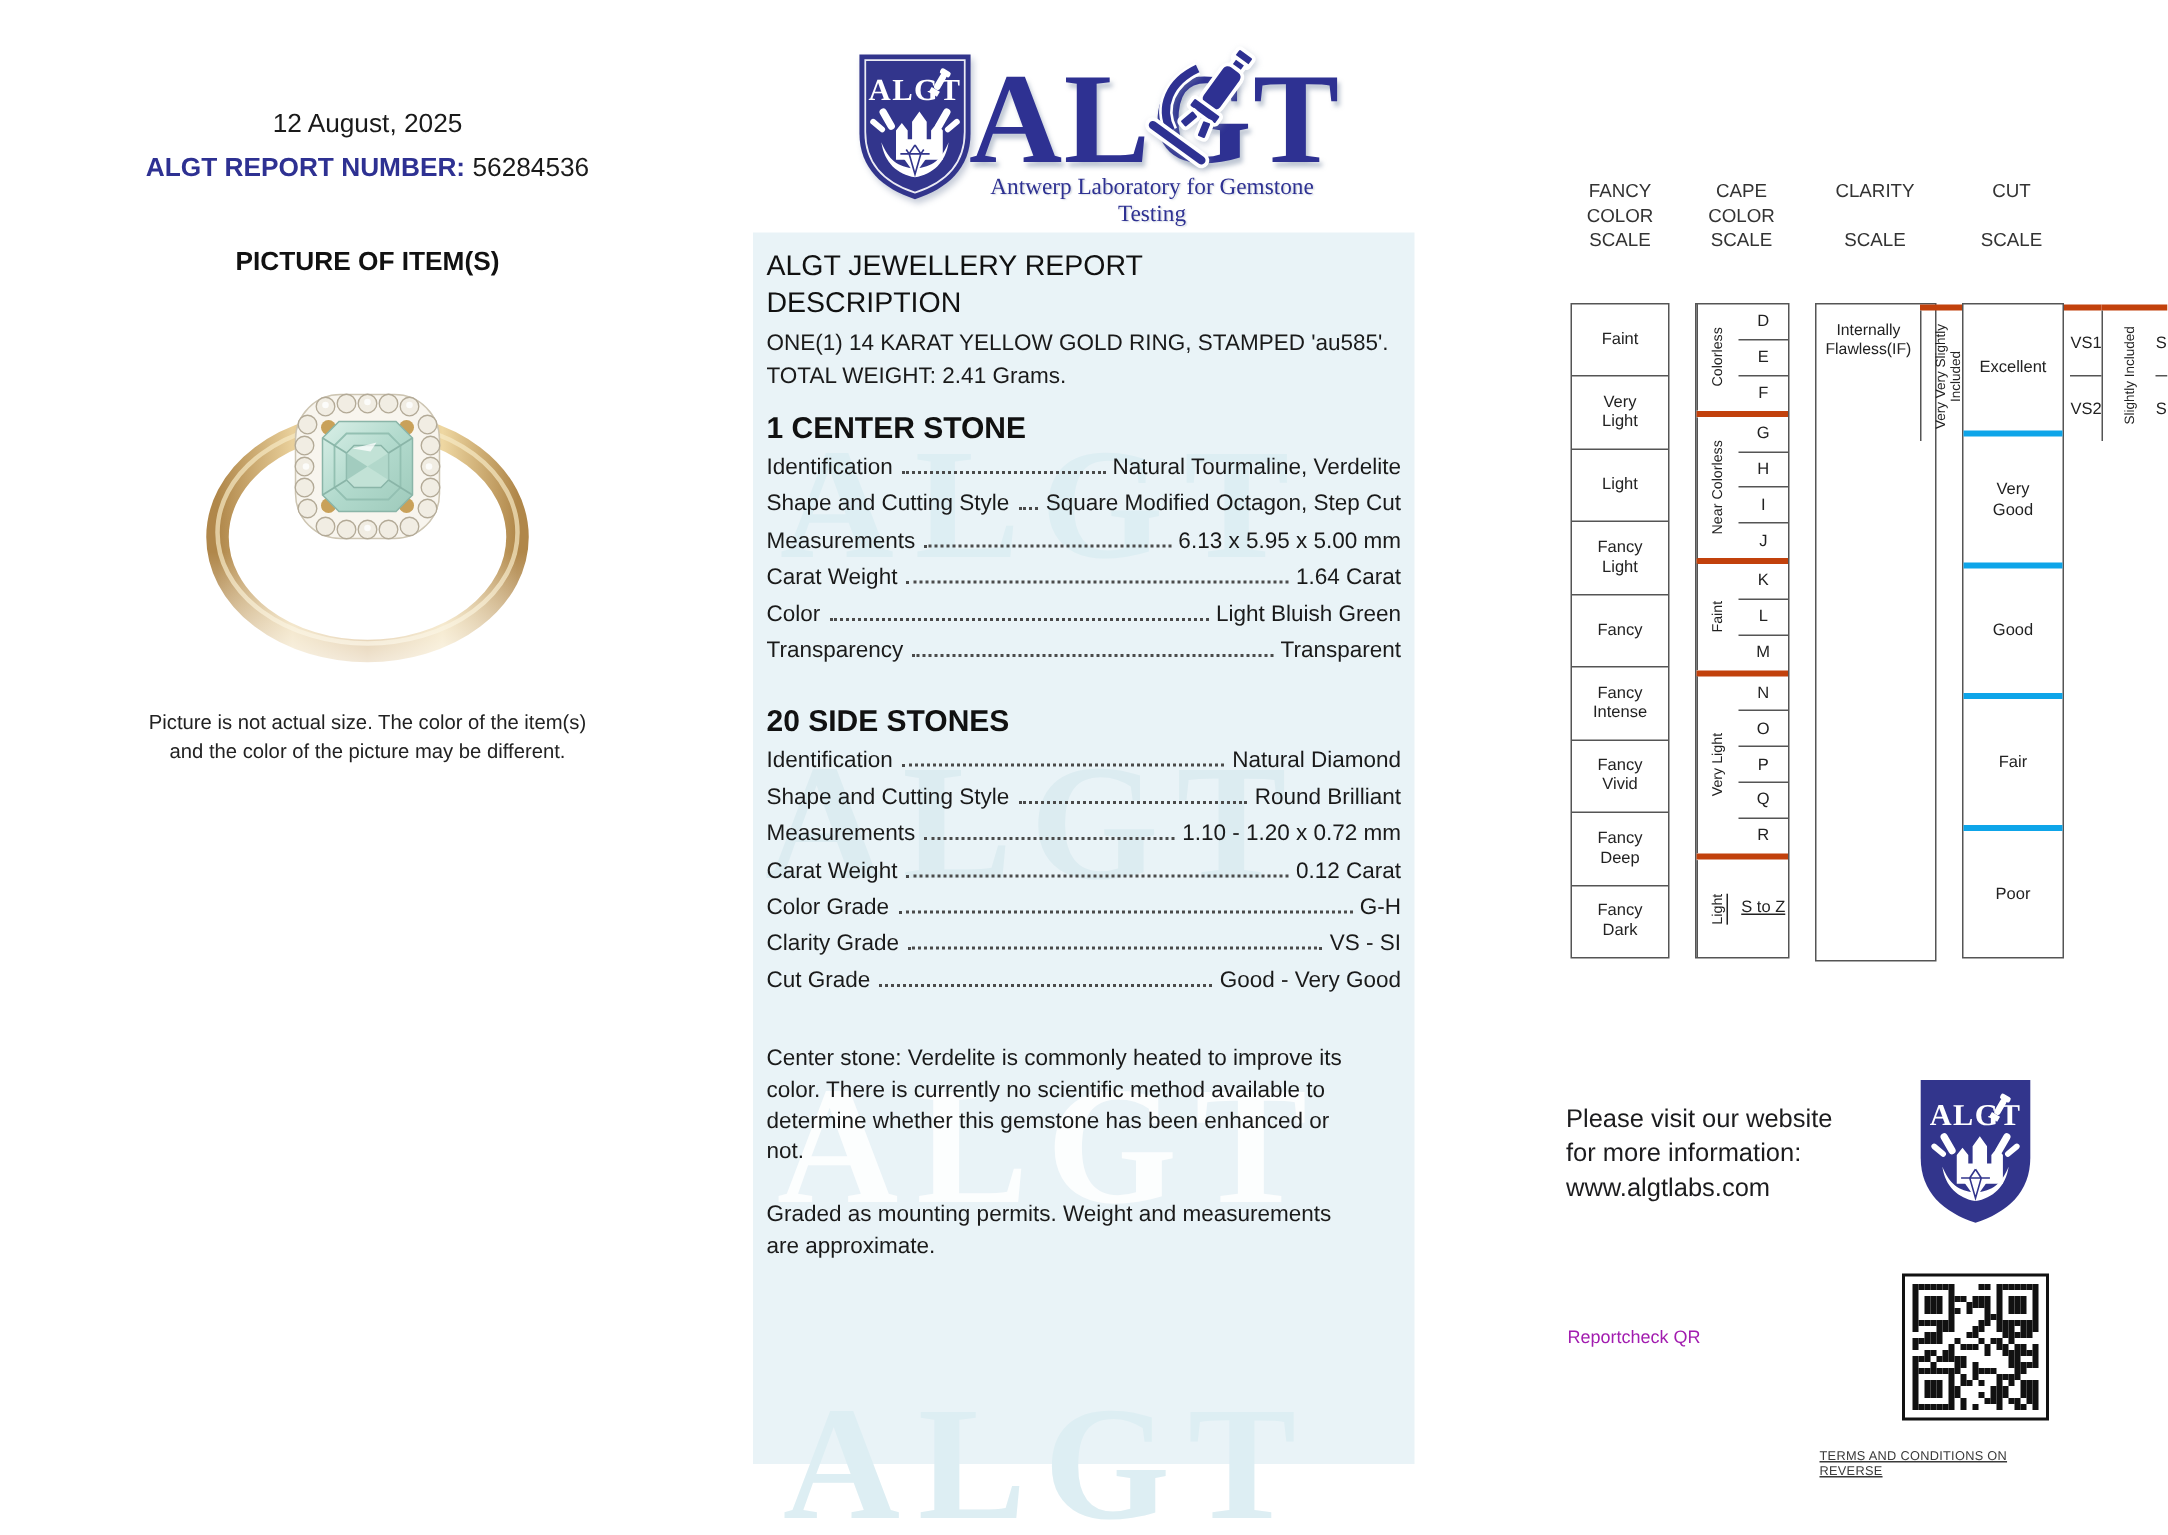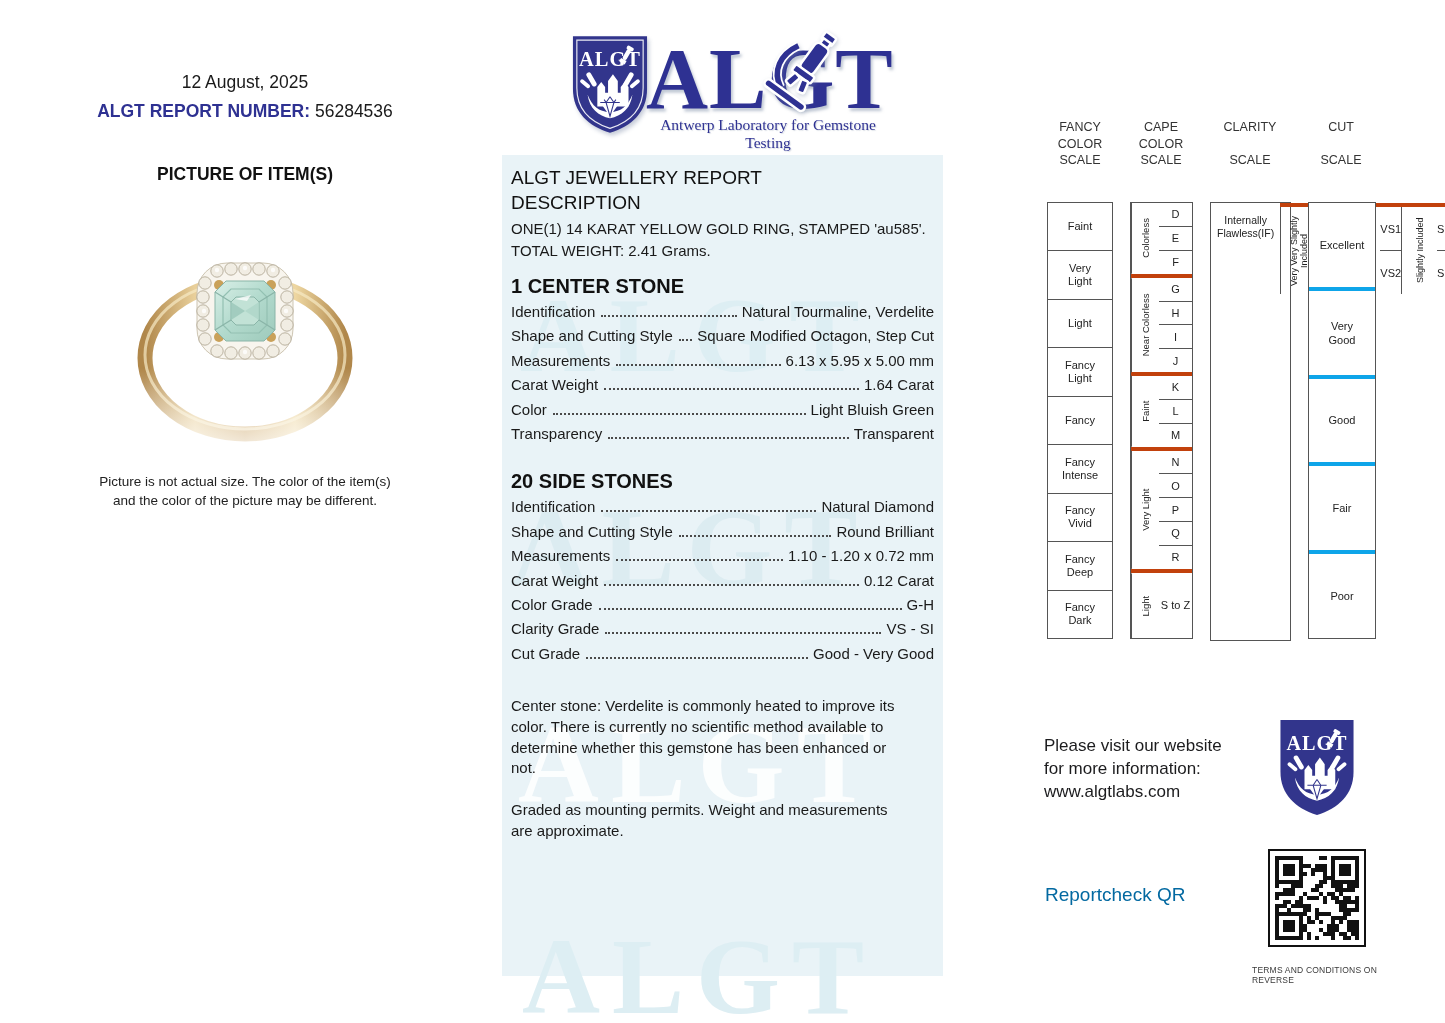--- a/index.html
+++ b/index.html
@@ -74,26 +74,26 @@
            font-size:10.5px;line-height:13px;padding:0 6px;box-sizing:border-box;}
   .clarity .grp-label{width:36px;font-size:9px;line-height:10px;}
   .cut{left:1308px;width:68px;height:437px;display:flex;flex-direction:column;}
   .cut .cell{flex:1;display:flex;align-items:center;justify-content:center;text-align:center;
              border-top:4px solid #0ea5e9;padding:0 9px;line-height:14px;}
   .cut .cell:first-child{border-top:none;}
 
   
   .website{position:absolute;left:1044px;top:735px;font-size:17px;line-height:22.8px;color:#1c1c1e;}
   .footer-shield{position:absolute;left:1275px;top:718px;width:84px;height:100px;}
-  .qr-label{position:absolute;left:1045px;top:884px;font-size:19px;color:#0369a1;}
+  .qr-label{position:absolute;left:1045px;top:884px;font-size:12px;color:#a21caf;}
   .qr-box{position:absolute;left:1268px;top:849px;width:98px;height:98px;border:2px solid #111;
           box-sizing:border-box;background:#fff;}
   .qr-box svg{position:absolute;left:3px;top:3px;}
-  .terms{position:absolute;left:1252px;top:965px;width:160px;font-size:8.5px;color:#3a3a3a;
-         letter-spacing:.2px;}
+  .terms{position:absolute;left:1213px;top:965px;width:160px;font-size:8.5px;color:#3a3a3a;
+         letter-spacing:.2px;text-decoration:underline;}
 </style>
 </head>
 <body>
 
 <div class="page">
 
   <div class="date">12 August, 2025</div>
   <div class="report-line">
     <span class="report-label">ALGT REPORT NUMBER:</span>
     <span class="report-value">56284536</span>
@@ -380,21 +380,21 @@
       <div class="grp" style="height: 122.5px;">
         <div class="grp-label">Very Light</div>
         <div class="grp-grades">
           <div class="gcell">N</div>
           <div class="gcell">O</div>
           <div class="gcell">P</div>
           <div class="gcell">Q</div>
           <div class="gcell">R</div>
         </div>
       </div>
-      <div class="grp" style="height: 68px;">
+      <div class="grp" style="height: 68px; text-decoration: underline;">
         <div class="grp-label">Light</div>
         <div class="grp-grades">
           <div class="gcell">S to Z</div>
         </div>
       </div>
     </div>
   <div class="tbl clarity" id="clarity-table">
       <div class="if-cell">Internally Flawless(IF)</div>
       <div class="grp" style="height: 87px;">
         <div class="grp-label">Very Very Slightly Included</div>

